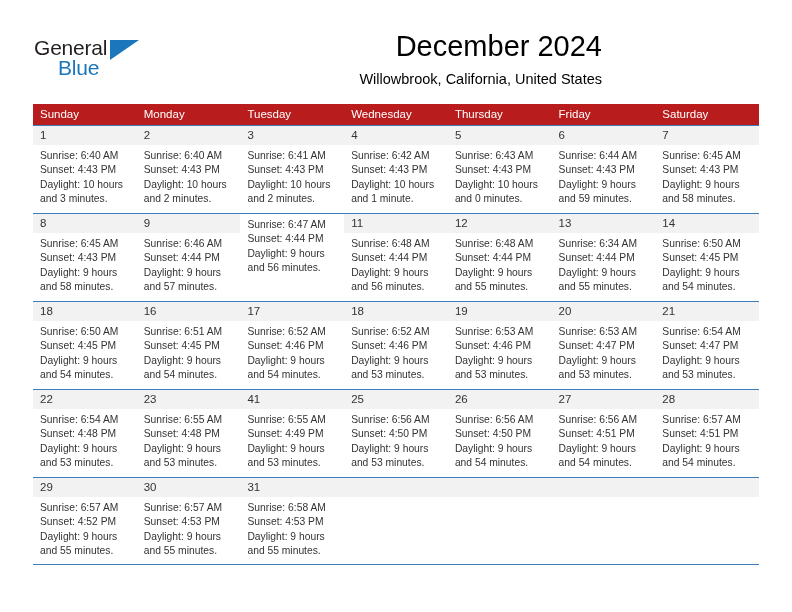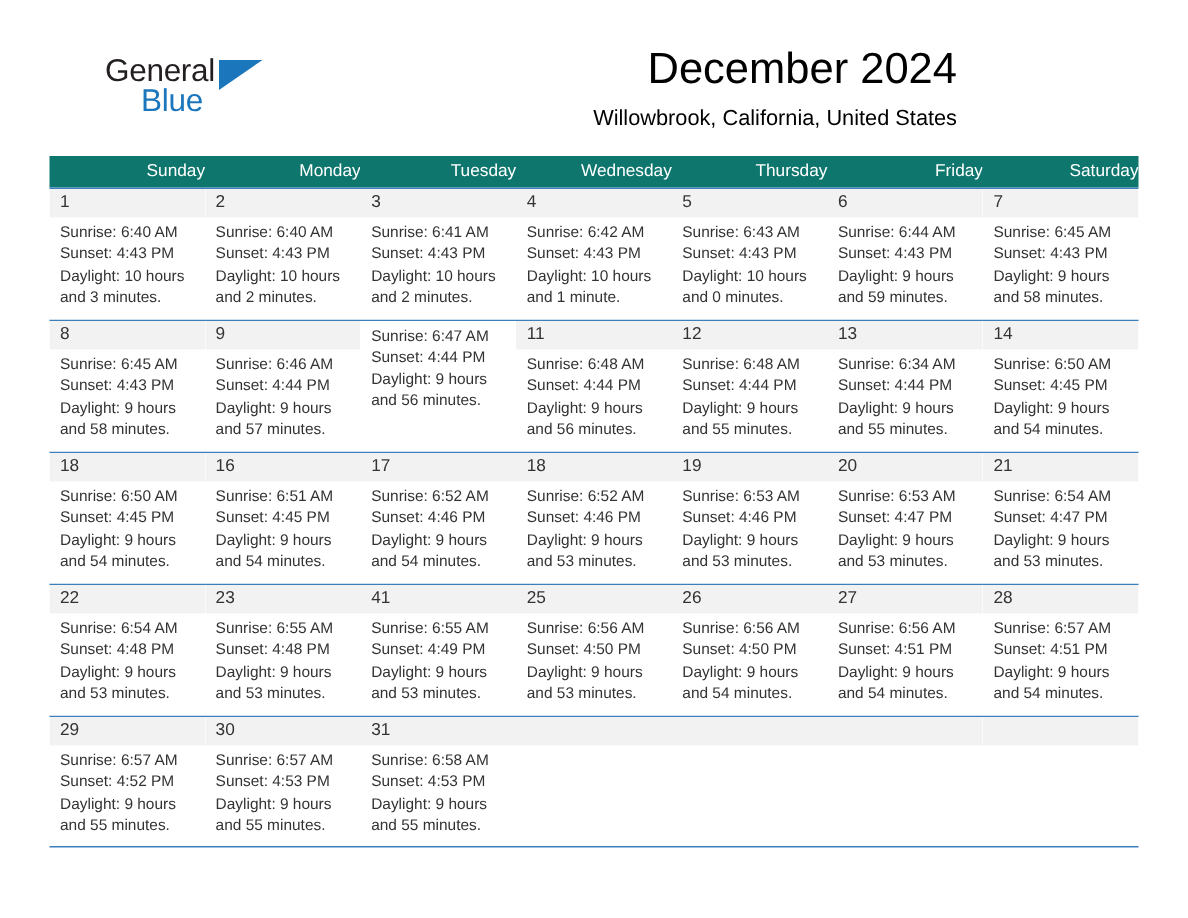--- a/index.html
+++ b/index.html
@@ -21,21 +21,20 @@
     box-sizing: border-box;
   }
 
   
   .header {
     position: absolute;
     left: 0;
     top: 0;
     width: 637px;
     height: 100px;
-    margin-left: 36px;
   }
   .logo {
     position: absolute;
     left: 34px;
     top: 36px;
     width: 130px;
     height: 48px;
   }
   .logo-general {
     position: absolute;
@@ -88,23 +87,22 @@
 
   
   .calendar {
     position: absolute;
     left: 33px;
     top: 104px;
     width: 726px;
   }
   .weekdays {
     display: flex;
-    background: #0f766e;
+    background: #b91c1c;
     height: 21px;
-    text-align: right;
   }
   .weekday {
     flex: 1 1 0;
     color: #ffffff;
     font-size: 11.5px;
     line-height: 21px;
     padding-left: 7px;
     box-sizing: border-box;
     overflow: hidden;
     white-space: nowrap;

